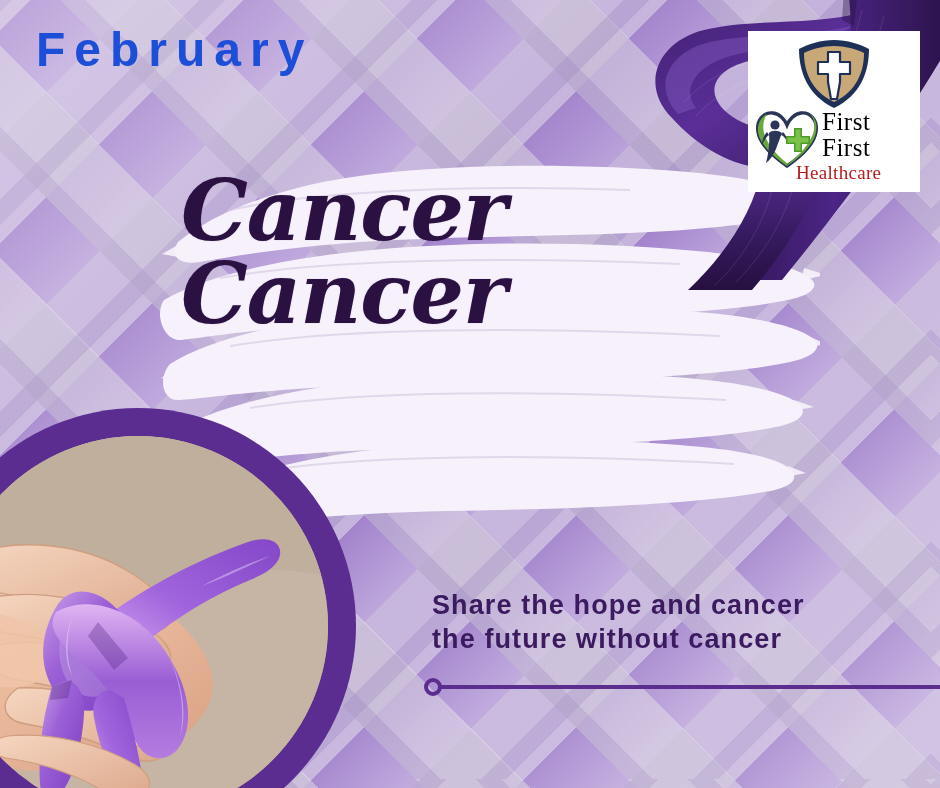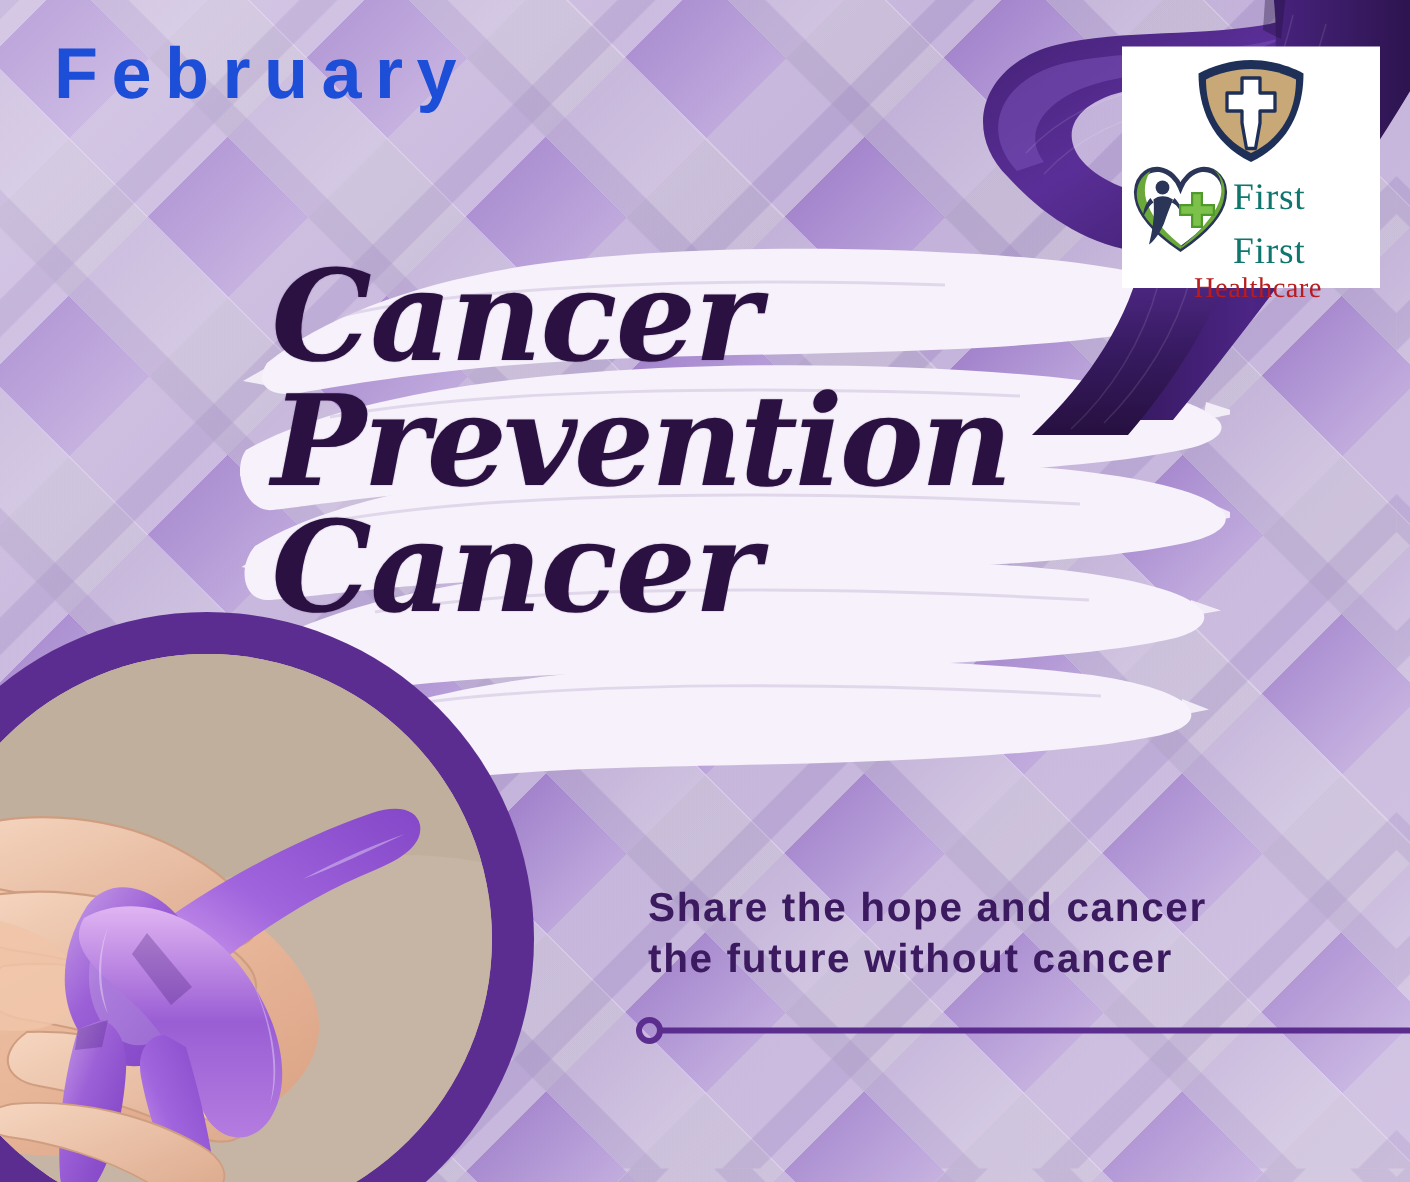--- a/index.html
+++ b/index.html
@@ -104,22 +104,22 @@
     position:absolute;left:748px;top:31px;width:172px;height:161px;
     background:#ffffff;
   }
   .logo-card .shield{position:absolute;left:50%;top:6px;transform:translateX(-50%);}
   .logo-card .mark{position:absolute;left:6px;top:74px;}
   .logo-card .wordmark{
     position:absolute;left:74px;top:78px;
     font-family:"Liberation Serif",serif;
   }
   .wordmark .w1,.wordmark .w2{
-    display:block;color:#0f766e;font-weight:normal;
-    font-size:25px;line-height:26px;letter-spacing:.5px;margin-top:10px;
+    display:block;color:#000000;font-weight:normal;
+    font-size:25px;line-height:26px;letter-spacing:.5px;
   }
   .wordmark .w3{
     display:block;color:#b91c1c;font-weight:normal;
     font-size:19px;line-height:22px;letter-spacing:.3px;
     margin-left:-26px;margin-top:1px;
   }
 
   
   .tagline{
     position:absolute;left:432px;top:588px;width:492px;
@@ -188,21 +188,20 @@
         <path d="M60,128 C160,110 330,106 520,114"></path>
         <path d="M70,196 C180,178 360,176 560,186"></path>
         <path d="M90,258 C200,240 380,240 566,250"></path>
         <path d="M110,320 C220,304 400,304 574,314"></path>
       </g>
     </svg>
   </div>
 
   <div class="headline">
     <span class="l1">Cancer</span>
-    <span class="l2">Prevention</span>
     <span class="l3">Cancer</span>
   </div>
 
   <div class="ribbon-top">
     <svg viewBox="0 0 340 310">
       <defs>
         <linearGradient id="satA" x1="0" y1="0" x2="1" y2="1">
           <stop offset="0" stop-color="#3f1f6e"></stop>
           <stop offset=".45" stop-color="#5a2e97"></stop>
           <stop offset="1" stop-color="#31185a"></stop>

